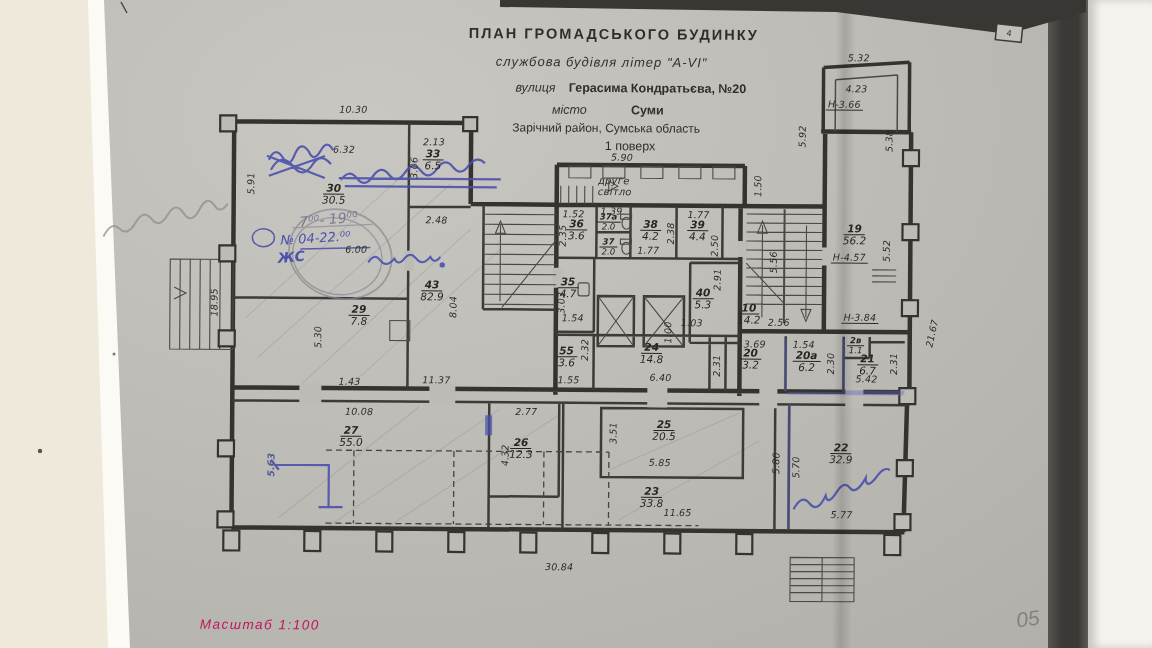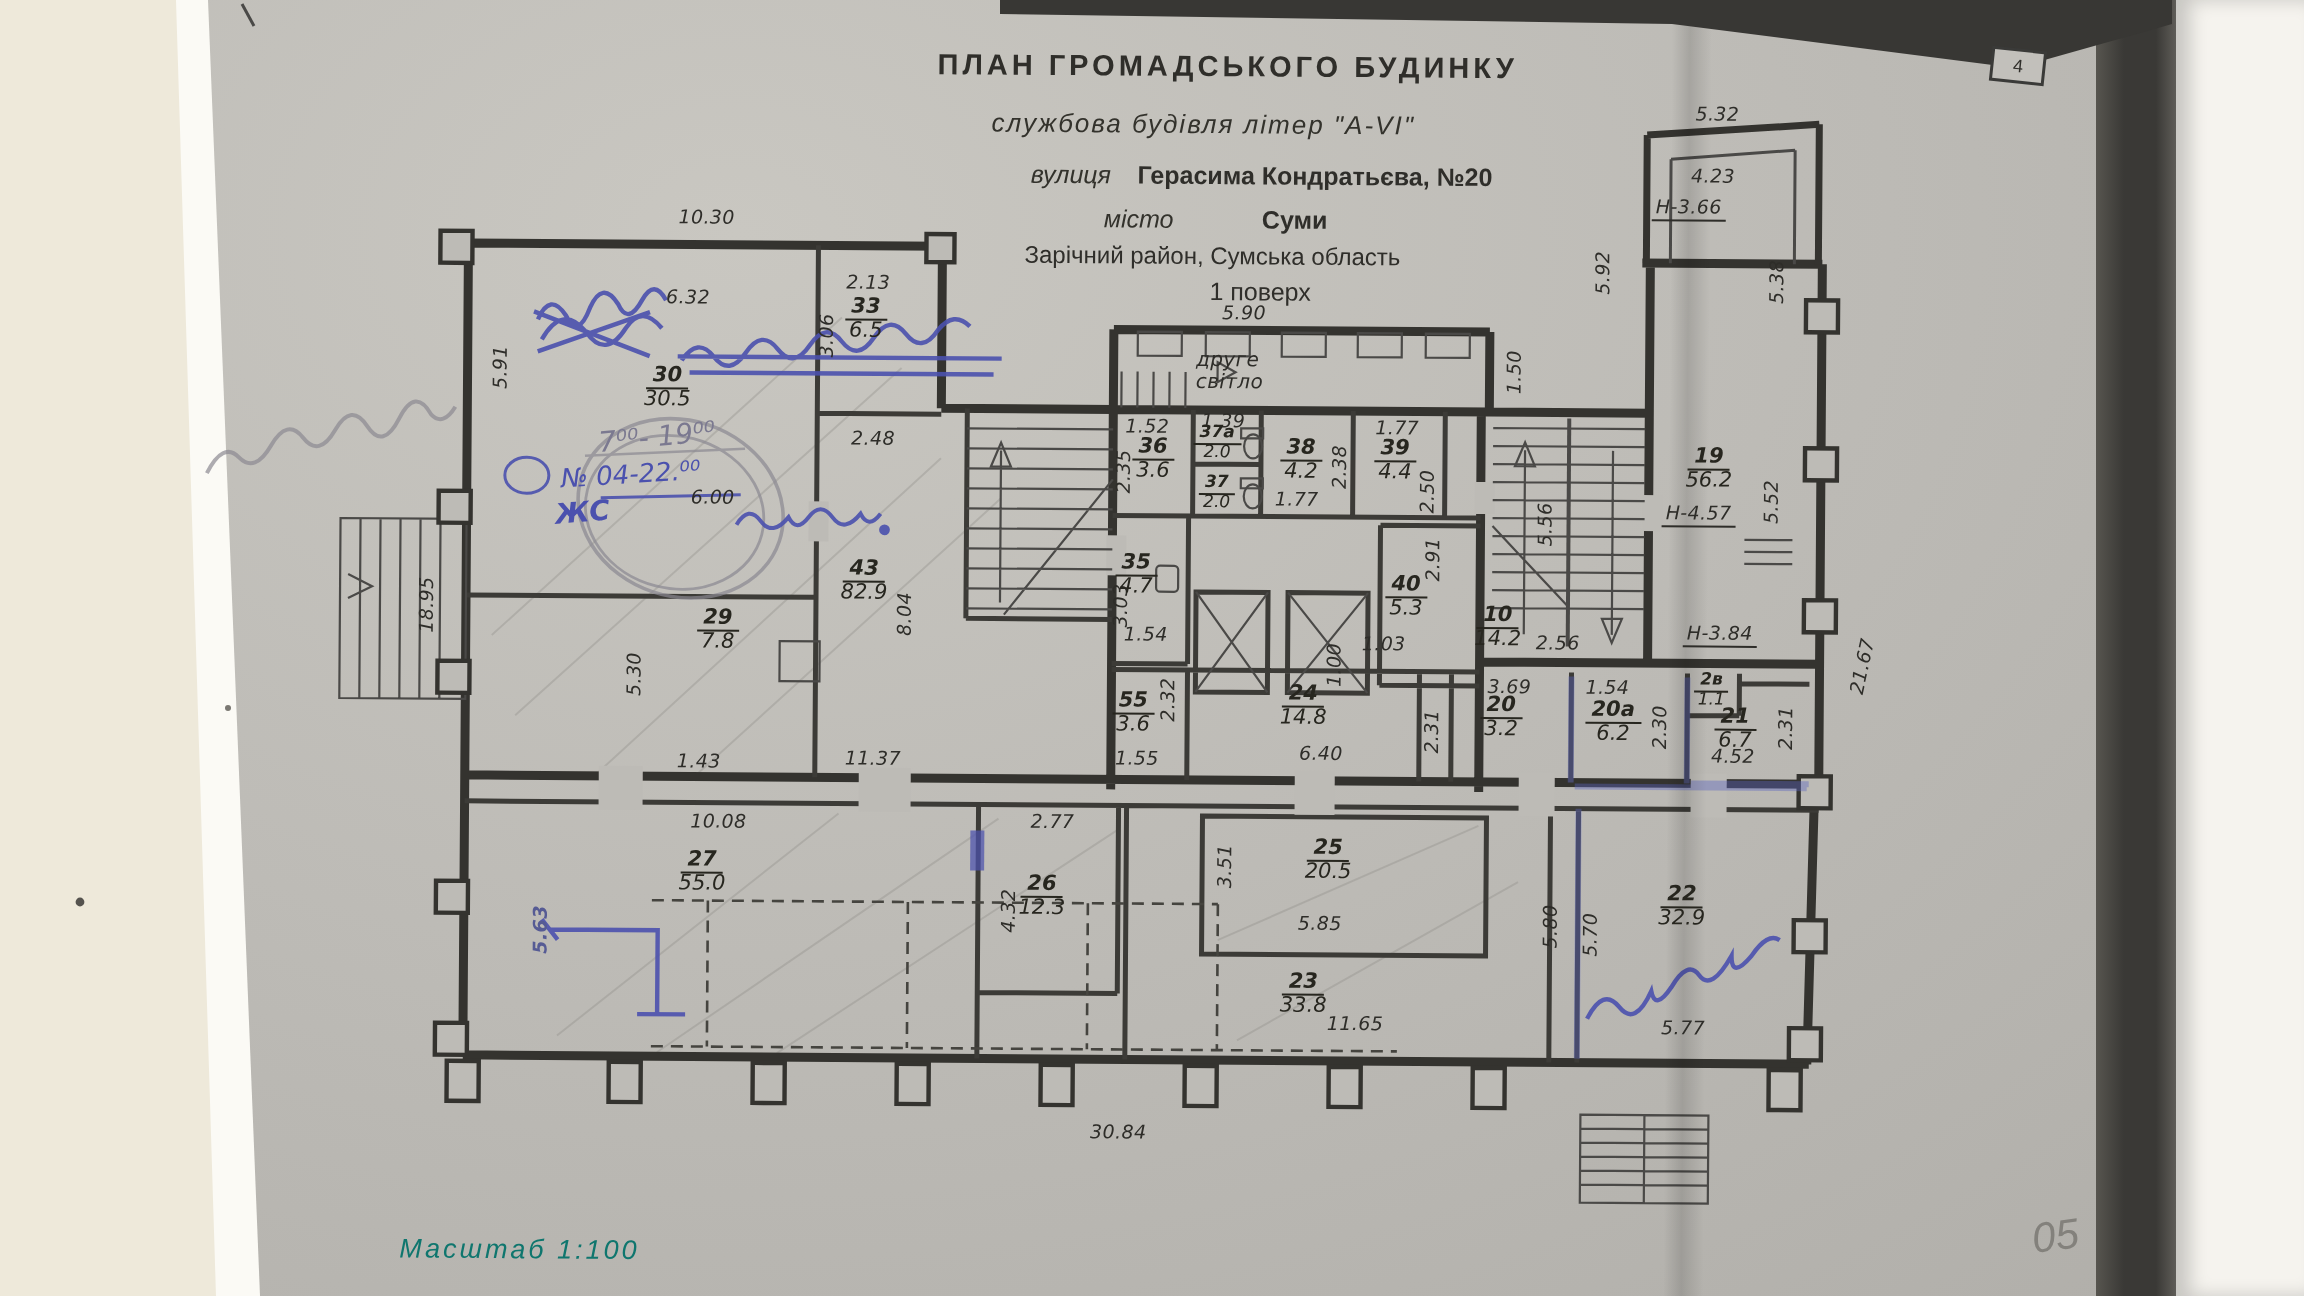--- a/index.html
+++ b/index.html
@@ -28,21 +28,21 @@
   .room .num{display:inline-block;border-bottom:1.3px solid #27261f;padding:0 3px;font-weight:bold}
   .room .area{display:block}
   .room.small{font-size:8.5px;line-height:9px}
   .t{position:absolute;transform:translate(-50%,-50%);white-space:nowrap}
   .t1{font-weight:bold;font-size:14.5px;letter-spacing:2px}
   .t2{font-size:13px;font-style:italic;letter-spacing:1px;color:#33322c}
   .t3l{font-size:12.5px;font-style:italic;color:#33322c}
   .t3v{font-size:12.5px;font-weight:bold}
   .t5{font-size:12px}
   .t6{font-size:12.5px;font-weight:normal}
-  .scale{font-size:13.5px;font-style:italic;letter-spacing:1.5px;color:#0f766e}
+  .scale{font-size:13.5px;font-style:italic;letter-spacing:1.5px;color:#be185d}
   .hw{position:absolute;transform:translate(-50%,-50%);font-family:"DejaVu Sans",sans-serif;
       font-style:italic;white-space:nowrap}
   .hw.pencil{color:#7b7990;font-size:14px;transform:translate(-50%,-50%) rotate(-6deg)}
   .hw.pen{color:#4b51ae;font-size:13px;transform:translate(-50%,-50%) rotate(-4deg)}
   .hw.zhs{color:#4b51ae;font-size:14px;font-weight:bold;transform:translate(-50%,-50%) rotate(-5deg)}
   .mark05{position:absolute;left:1030px;top:616px;transform:translate(-50%,-50%) rotate(-8deg);
       color:#7b7974;font-size:21px;font-style:italic;opacity:.85}
   .corner4{position:absolute;left:1009px;top:33px;transform:translate(-50%,-50%) rotate(6deg);
       font-size:9px;color:#2f2e2a;z-index:6}
 </style>
@@ -244,21 +244,21 @@
     <div class="lab v hwv" style="left:272px;top:467px">5.63</div>
     <div class="lab" style="left:527px;top:412px">2.77</div>
     <div class="lab v" style="left:506px;top:456px">4.32</div>
     <div class="lab v" style="left:585px;top:350px">2.32</div>
     <div class="lab" style="left:569px;top:380px">1.55</div>
     <div class="lab" style="left:661px;top:377px">6.40</div>
     <div class="lab" style="left:755px;top:343px">3.69</div>
     <div class="lab v" style="left:717px;top:365px">2.31</div>
     <div class="lab" style="left:804px;top:343px">1.54</div>
     <div class="lab v" style="left:831px;top:362px">2.30</div>
-    <div class="lab" style="left:867px;top:377px">4.52</div>
+    <div class="lab" style="left:867px;top:377px">5.42</div>
     <div class="lab v" style="left:894px;top:362px">2.31</div>
     <div class="lab v" style="left:614px;top:433px">3.51</div>
     <div class="lab" style="left:661px;top:462px">5.85</div>
     <div class="lab" style="left:679px;top:512px">11.65</div>
     <div class="lab v" style="left:777px;top:462px">5.80</div>
     <div class="lab v" style="left:797px;top:466px">5.70</div>
     <div class="lab" style="left:843px;top:513px">5.77</div>
     <div class="lab" style="left:561px;top:567px">30.84</div>
     <div class="lab v" style="left:668px;top:332px">1.00</div>
 

